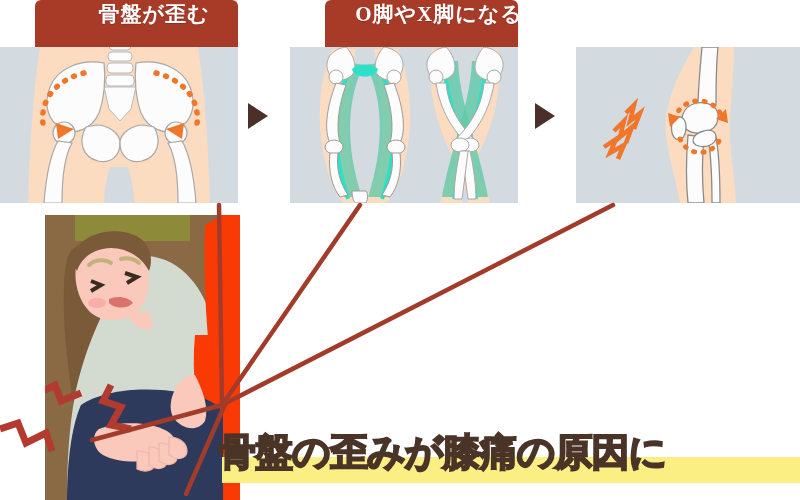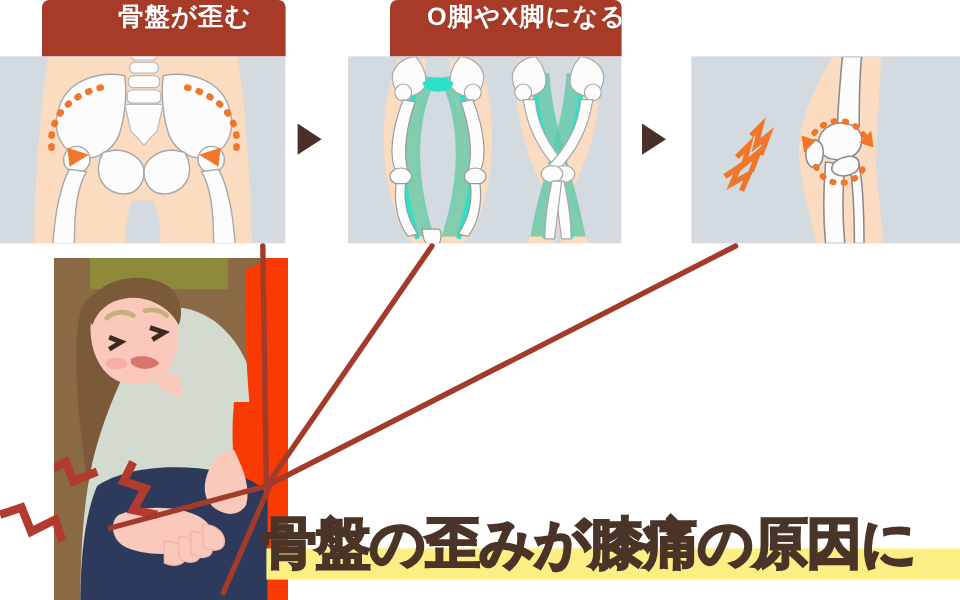--- a/index.html
+++ b/index.html
@@ -12,21 +12,21 @@
            border-radius:6px 6px 0 0; }
   .panel-head { position:absolute; left:0; top:0; width:100%; height:47px;
                 background:var(--brick); border-radius:6px 6px 0 0;
                 display:flex; align-items:flex-start; justify-content:center;margin-left:35px; }
   .panel-head span { color:#fff; font-size:21px; font-weight:bold;
                 letter-spacing:1px; white-space:nowrap;
                 text-shadow:0 1px 0 rgba(0,0,0,.18); }
   .panel-body { position:absolute; left:0; top:47px; width:100%; height:156px;
                 background:var(--slate); overflow:hidden; }
   #p1 { left:0;   width:238px; }
-  #p2 { left:290px; width:228px; }
+  #p2 { left:290px; width:228px;font-family:Liberation Serif, serif; }
   #p3 { left:576px; width:224px; }
 
   
   .sep-arrow { position:absolute; width:0; height:0;
     border-left:20px solid #4A3029;
     border-top:13px solid transparent; border-bottom:13px solid transparent; }
   #sep1 { left:248px; top:103px; }
   #sep2 { left:535px; top:103px; }
 
   
@@ -35,21 +35,21 @@
 
   
   #lines { position:absolute; left:0; top:0; width:800px; height:500px;
            pointer-events:none; }
 
   
   #headline { position:absolute; left:218px; top:424px; width:582px; height:62px; }
   #hl-bar { position:absolute; left:4px; top:33px; width:578px; height:26px;
             background:var(--yellow); }
   #hl-text { position:absolute; left:0; top:0; width:100%;
-             font-size:46px; font-weight:bold; color:#4A3327;
+             font-size:38px; font-weight:bold; color:#4A3327;
              letter-spacing:-1px; white-space:nowrap; line-height:56px;
              -webkit-text-stroke:2px #4A3327; }
 </style>
 </head>
 <body>
 
 <div id="stage">
 
   <div class="panel" id="p1">
     <div class="panel-head">

